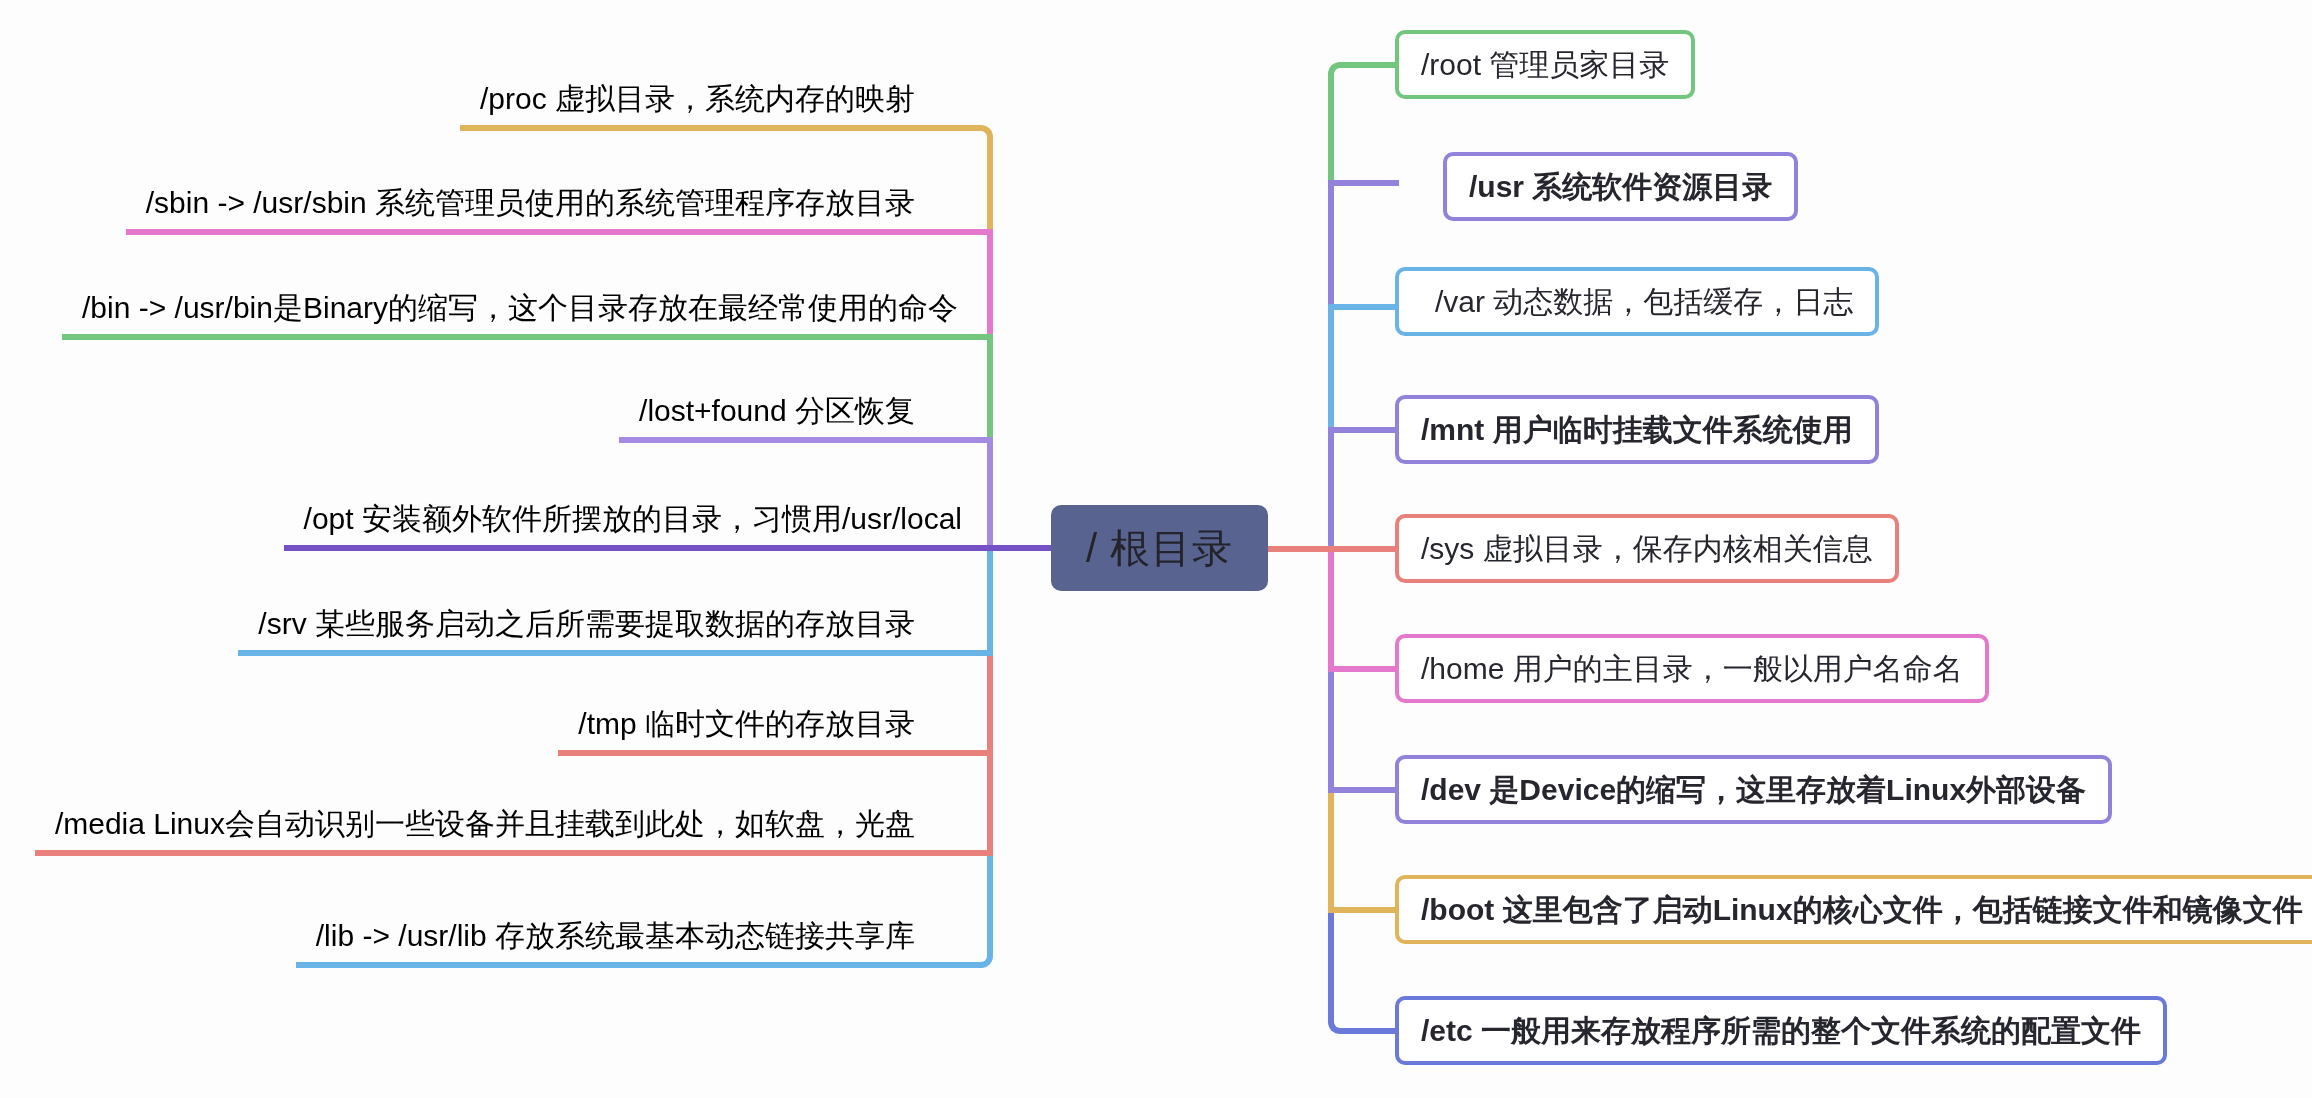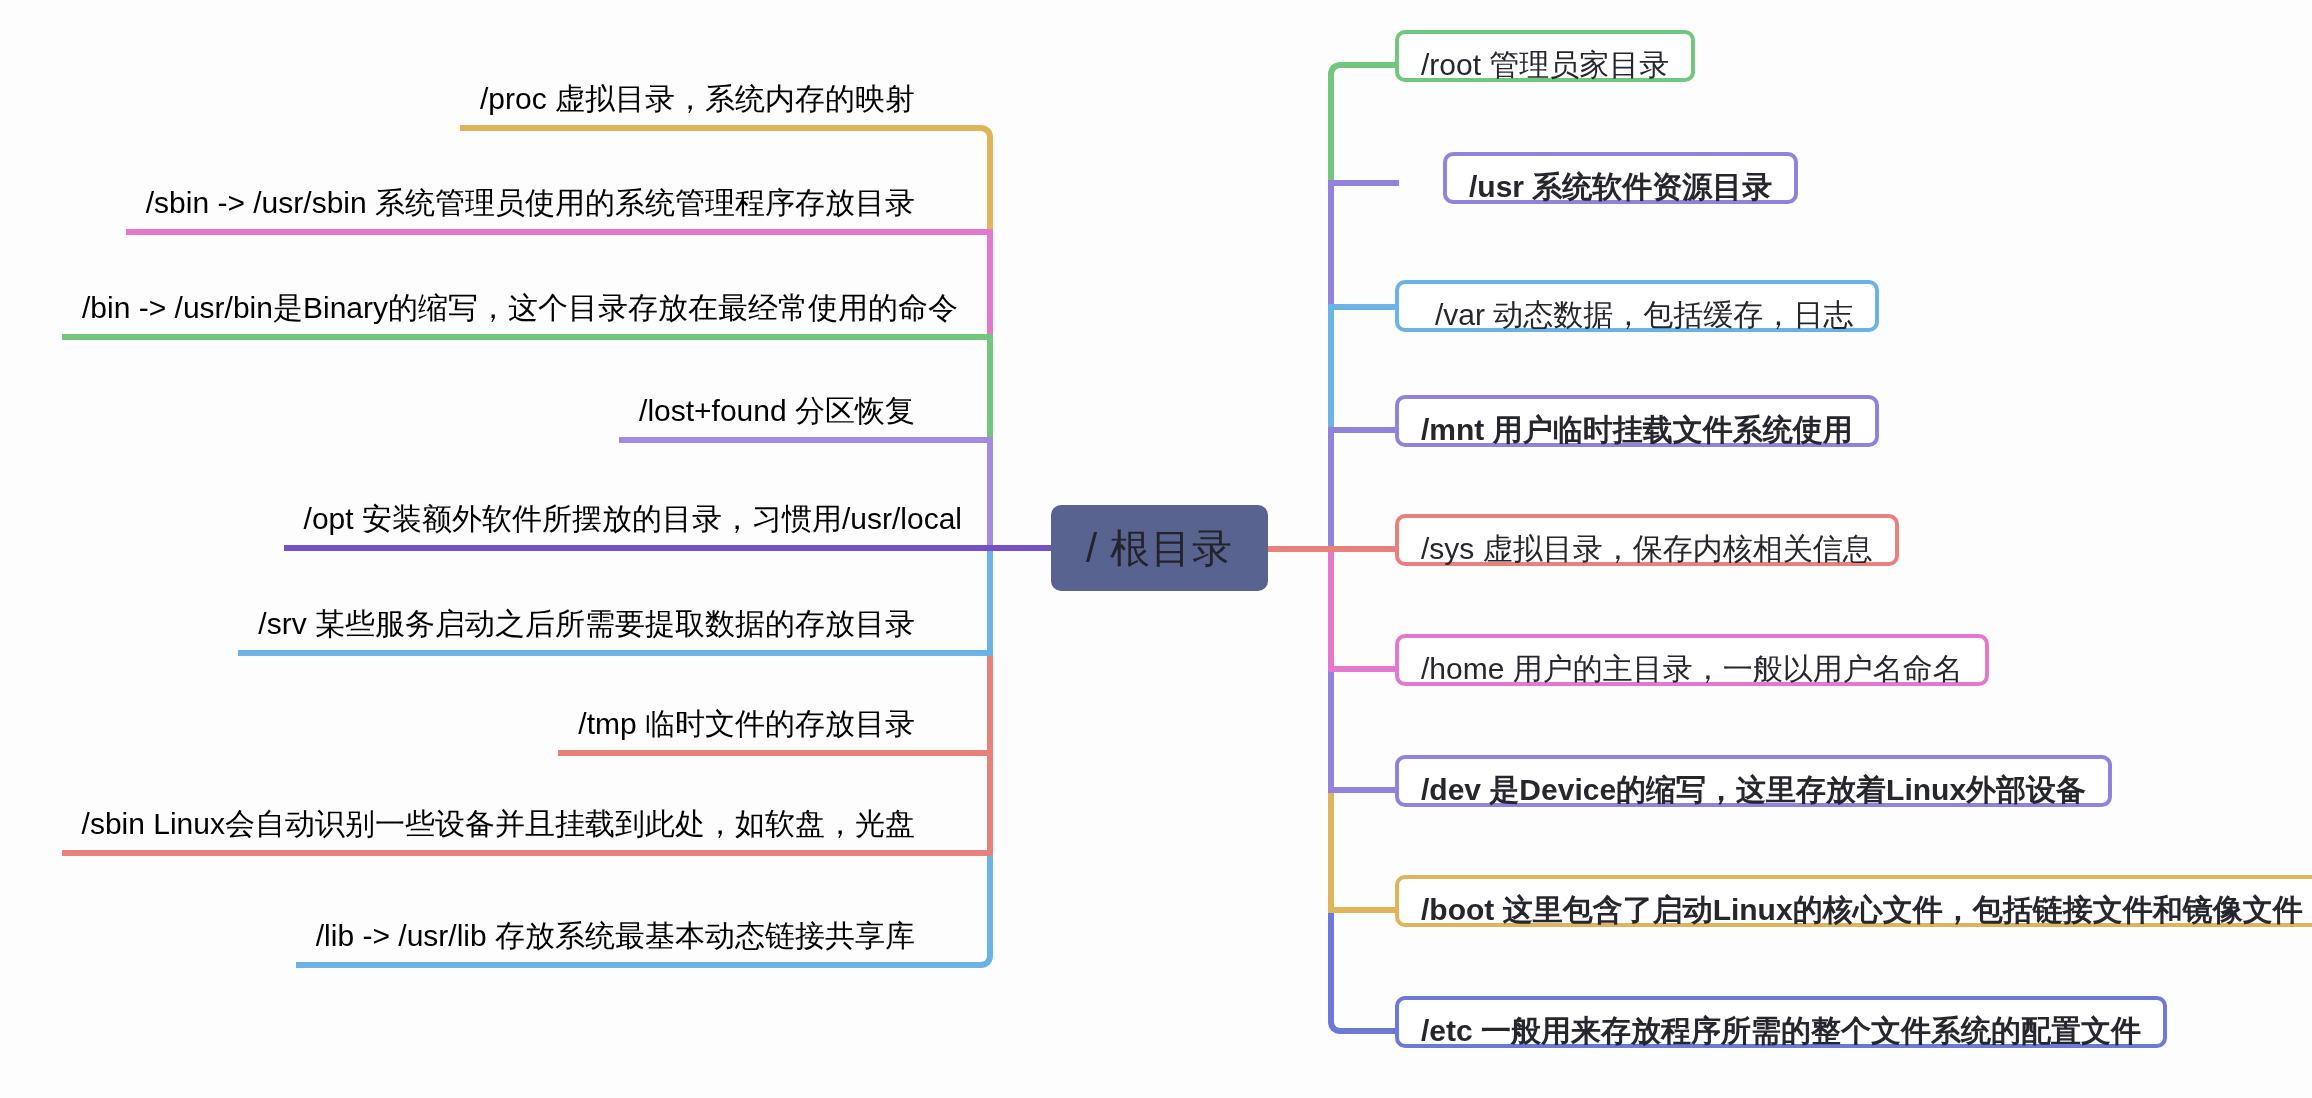--- a/index.html
+++ b/index.html
@@ -15,21 +15,21 @@
     white-space:nowrap;
     font-size:30px;
     line-height:34px;
     padding-bottom:9px;
     color:#000000;
   }
   
   .box-right{
     position:absolute;
     left:1395px;
-    height:52px;
+    height:69px;
     box-sizing:border-box;
     background:#ffffff;
     border-radius:10px;
     padding:0 22px;
     font-size:30px;
     line-height:62px;
     white-space:nowrap;
     color:#26262e;
   }
   .box-right.bold{font-weight:bold;}
@@ -84,25 +84,25 @@
       <div class="hline" style="left: 1346px; top: 1028px; width: 53px; height: 6px; background: rgb(106, 121, 218);"></div>
     </div>
   <div id="nodes-layer">
       <div class="lbl-left" style="right: 1331px; bottom: 967px; padding-left: 20px; padding-right: 66px; border-bottom: 6px solid rgb(224, 180, 90); font-weight: normal;"><span>/proc  虚拟目录，系统内存的映射</span></div>
       <div class="lbl-left" style="right: 1319px; bottom: 863px; padding-left: 20px; padding-right: 78px; border-bottom: 6px solid rgb(228, 120, 205); font-weight: normal; text-align: right;"><span>/sbin -&gt; /usr/sbin 系统管理员使用的系统管理程序存放目录</span></div>
       <div class="lbl-left" style="right: 1319px; bottom: 758px; padding-left: 20px; padding-right: 35px; border-bottom: 6px solid rgb(114, 198, 126); font-weight: normal;"><span>/bin -&gt; /usr/bin是Binary的缩写，这个目录存放在最经常使用的命令</span></div>
       <div class="lbl-left" style="right: 1319px; bottom: 655px; padding-left: 20px; padding-right: 78px; border-bottom: 6px solid rgb(164, 139, 226); font-weight: normal;"><span>/lost+found  分区恢复</span></div>
       <div class="lbl-left" style="right: 1259px; bottom: 547px; padding-left: 20px; padding-right: 91px; border-bottom: 6px solid rgb(116, 82, 198); font-weight: normal; text-align: right;"><span>/opt  安装额外软件所摆放的目录，习惯用/usr/local</span></div>
       <div class="lbl-left" style="right: 1319px; bottom: 442px; padding-left: 20px; padding-right: 78px; border-bottom: 6px solid rgb(105, 179, 230); font-weight: normal;"><span>/srv  某些服务启动之后所需要提取数据的存放目录</span></div>
       <div class="lbl-left" style="right: 1319px; bottom: 342px; padding-left: 20px; padding-right: 78px; border-bottom: 6px solid rgb(232, 128, 123); font-weight: normal;"><span>/tmp  临时文件的存放目录</span></div>
-      <div class="lbl-left" style="right: 1319px; bottom: 242px; padding-left: 20px; padding-right: 78px; border-bottom: 6px solid rgb(232, 128, 123); font-weight: normal;"><span>/sbin  Linux会自动识别一些设备并且挂载到此处，如软盘，光盘</span></div>
+      <div class="lbl-left" style="right: 1319px; bottom: 242px; padding-left: 20px; padding-right: 78px; border-bottom: 6px solid rgb(232, 128, 123); font-weight: normal;"><span>/media  Linux会自动识别一些设备并且挂载到此处，如软盘，光盘</span></div>
       <div class="lbl-left" style="right: 1331px; bottom: 130px; padding-left: 20px; padding-right: 66px; border-bottom: 6px solid rgb(105, 179, 230); font-weight: normal;"><span>/lib -&gt; /usr/lib 存放系统最基本动态链接共享库</span></div>
       <div class="box-right" style="top: 30px; border: 4px solid rgb(114, 198, 126);"><span>/root  管理员家目录</span></div>
       <div class="box-right bold" style="top: 152px; border: 4px solid rgb(146, 130, 220); margin-left: 48px;"><span>/usr  系统软件资源目录</span></div>
-      <div class="box-right" style="top: 280px; border: 4px solid rgb(105, 179, 230); padding-left: 36px;"><span>/var  动态数据，包括缓存，日志</span></div>
+      <div class="box-right" style="top: 267px; border: 4px solid rgb(105, 179, 230); padding-left: 36px;"><span>/var  动态数据，包括缓存，日志</span></div>
       <div class="box-right bold" style="top: 395px; border: 4px solid rgb(146, 130, 220);"><span>/mnt  用户临时挂载文件系统使用</span></div>
       <div class="box-right" style="top: 514px; border: 4px solid rgb(232, 128, 123);"><span>/sys 虚拟目录，保存内核相关信息</span></div>
       <div class="box-right" style="top: 634px; border: 4px solid rgb(228, 120, 205);"><span>/home  用户的主目录，一般以用户名命名</span></div>
       <div class="box-right bold" style="top: 755px; border: 4px solid rgb(146, 130, 220);"><span>/dev  是Device的缩写，这里存放着Linux外部设备</span></div>
       <div class="box-right bold" style="top: 875px; border: 4px solid rgb(224, 180, 90);"><span>/boot 这里包含了启动Linux的核心文件，包括链接文件和镜像文件</span></div>
       <div class="box-right bold" style="top: 996px; border: 4px solid rgb(106, 121, 218);"><span>/etc 一般用来存放程序所需的整个文件系统的配置文件</span></div>
     </div>
   <div class="central">/  根目录</div>
 </div>
 

